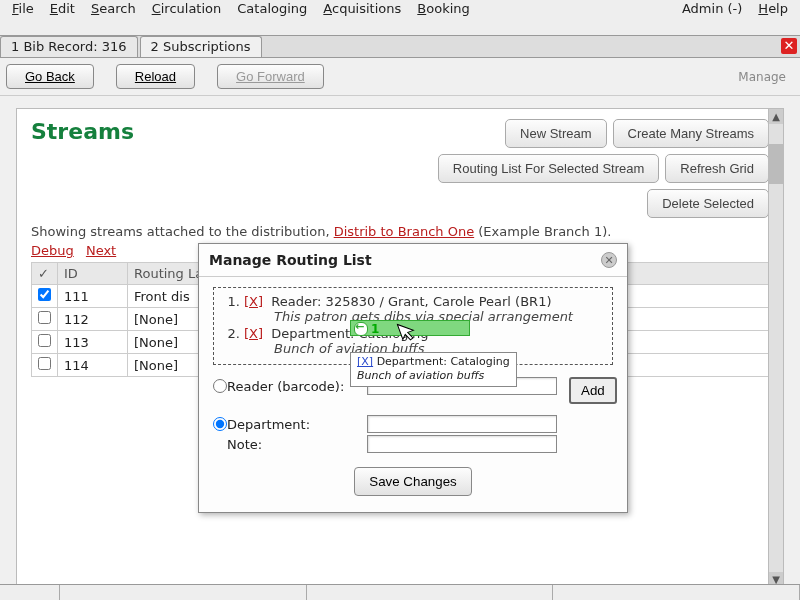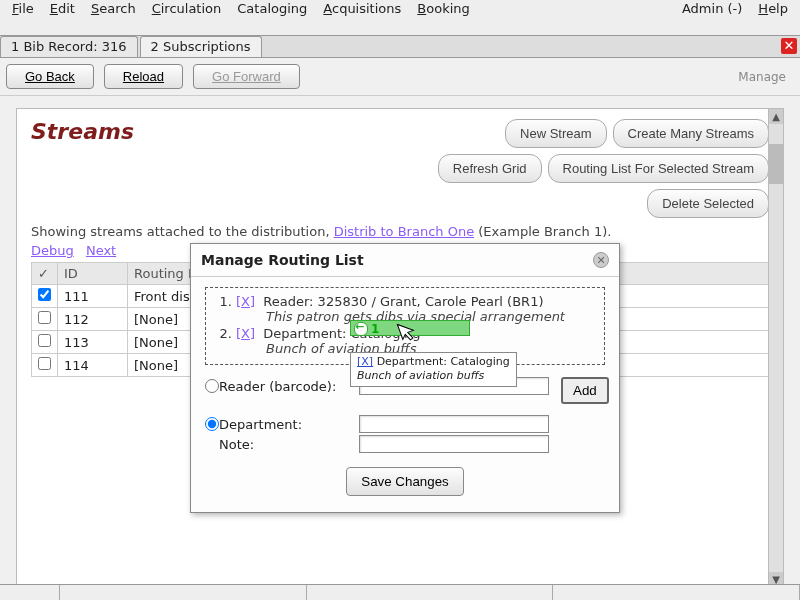--- a/index.html
+++ b/index.html
@@ -1,52 +1,52 @@
 <!DOCTYPE html>
 <html><head>
 <meta charset="utf-8">
 <style>
 * { box-sizing: border-box; margin: 0; padding: 0; }
 body { font-family: "DejaVu Sans", Arial, sans-serif; font-size: 13px; background: #f0f0f0; color: #222; width: 800px; height: 600px; overflow: hidden; position: relative; }
-a { color: #8b5cf6; text-decoration: underline; cursor: pointer; }
+a { color: #b91c1c; text-decoration: underline; cursor: pointer; }
 .menubar { display: flex; justify-content: space-between; background: #eee; border-bottom: 1px solid #999; height: 36px; align-items: flex-start; padding: 0 4px; }
 .menubar-left, .menubar-right { display: flex; gap: 0; }
 .menu-item { padding: 1px 8px; cursor: pointer; }
 .menu-item .ul { text-decoration: underline; }
 .tabbar { display: flex; background: #ddd; border-bottom: 1px solid #999; height: 22px; position: relative; }
 .tab { padding: 2px 10px; border: 1px solid #999; border-bottom: none; background: #e8e8e8; margin-right: 2px; border-radius: 3px 3px 0 0; cursor: pointer; }
 .tab.active { background: #f0f0f0; }
 .close-x { position: absolute; right: 3px; top: 2px; width: 16px; height: 16px; background: #d22; color: #fff; text-align: center; line-height: 16px; border-radius: 2px; font-weight: bold; cursor: pointer; }
-.navbar { display: flex; background: #f0f0f0; border-bottom: 1px solid #ccc; padding: 6px; gap: 10px; align-items: center; }
+.navbar { display: flex; background: #f0f0f0; border-bottom: 1px solid #ccc; padding: 6px; gap: 22px; align-items: center; }
 .navbar button { padding: 4px 18px; border: 1px solid #888; border-radius: 4px; background: linear-gradient(#fdfdfd,#e2e2e2); cursor: pointer; font-size: 13px; }
 .navbar button:disabled { color: #999; }
 .navbar .debug { margin-left: auto; color: #888; padding-right: 8px; cursor: pointer; font-size: 12px; }
 .content { padding: 12px 16px; position: relative; height: 520px; }
 .content-inner { border: 1px solid #bbb; background: #fff; height: 480px; overflow: auto; position: relative; padding: 10px 14px; }
-h1.streams { font-size: 22px; font-weight: bold; color: #7f1d1d; margin-bottom: 10px; font-style: italic; }
+h1.streams { font-size: 22px; font-weight: bold; color: #15803d; margin-bottom: 10px; }
 .btnrow { position: absolute; right: 14px; top: 10px; display: flex; flex-direction: column; align-items: flex-end; gap: 6px; }
 .btnrow-row { display: flex; gap: 6px; }
-.btnrow button { padding: 6px 14px; border: 1px solid #aaa; border-radius: 12px; background: linear-gradient(#fdfdfd,#e5e5e5); cursor: pointer; font-size: 13px; color: #444; }
+.btnrow button { padding: 6px 14px; border: 1px solid #aaa; border-radius: 5px; background: linear-gradient(#fdfdfd,#e5e5e5); cursor: pointer; font-size: 13px; color: #444; }
 .showing { margin-top: 80px; color: #444; }
 .backnext { margin-top: 4px; }
 .backnext a { margin-right: 8px; }
 table.grid { width: 100%; border-collapse: collapse; margin-top: 4px; }
 table.grid th, table.grid td { border: 1px solid #ccc; padding: 3px 6px; text-align: left; font-size: 13px; }
 table.grid th { background: #e8e8e8; font-weight: normal; color: #555; }
 table.grid tr.selected td { border-top: 1px dashed #4a6; border-bottom: 1px dashed #4a6; }
 table.grid td.chk { width: 22px; text-align: center; }
 .scrollbar-v { position: absolute; right: 0; top: 0; bottom: 0; width: 15px; background: #e0e0e0; border-left: 1px solid #bbb; }
 .scrollbar-v .thumb { background: #bbb; width: 100%; height: 40px; margin-top: 20px; }
 .scrollbar-v .arrow { height: 15px; background: #ccc; text-align: center; font-size: 10px; line-height: 15px; color: #555; }
 .bottombar { position: absolute; bottom: 0; left: 0; right: 0; height: 16px; background: #eee; border-top: 1px solid #999; display: flex; }
 .bottombar div { border-right: 1px solid #aaa; flex: 1; height: 100%; }
 .bottombar div:first-child { flex: 0 0 60px; }
 
 
-.modal { position: absolute; left: 190px; top: 243px; width: 430px; background: #fdfdfd; border: 1px solid #888; box-shadow: 2px 2px 6px rgba(0,0,0,0.3); z-index: 10; }
+.modal { position: absolute; left: 198px; top: 243px; width: 430px; background: #fdfdfd; border: 1px solid #888; box-shadow: 2px 2px 6px rgba(0,0,0,0.3); z-index: 10; }
 .modal-title { display: flex; justify-content: space-between; padding: 8px 10px; font-weight: bold; font-size: 14px; border-bottom: 1px solid #ccc; }
 .modal-close { width: 16px; height: 16px; border-radius: 8px; background: #ccc; color: #666; text-align: center; line-height: 15px; cursor: pointer; border: 1px solid #999; font-size: 11px; }
 .modal-body { padding: 10px 14px; }
 .rl-box { border: 1px dashed #555; padding: 6px 10px; }
 .rl-box ol { padding-left: 20px; }
 .rl-box li { margin-bottom: 2px; color:#333; }
 .rl-box .note { font-style: italic; margin-left: 30px; color: #444; }
 .form-row { display: flex; align-items: center; margin-top: 10px; gap: 0; }
 .form-row input[type=text] { border: 1px solid #888; background: #fff; height: 18px; width: 190px; box-shadow: inset 1px 1px 2px #ddd; }
 .form-row label { width: 140px; }
@@ -97,22 +97,22 @@
 
 <div class="content">
   <div class="content-inner">
     <h1 class="streams">Streams</h1>
     <div class="btnrow">
       <div class="btnrow-row">
         <button>New Stream</button>
         <button>Create Many Streams</button>
       </div>
       <div class="btnrow-row">
+        <button>Routing List For Selected Stream</button>
         <button>Refresh Grid</button>
-        <button>Routing List For Selected Stream</button>
       </div>
       <div class="btnrow-row">
         <button>Delete Selected</button>
       </div>
     </div>
 
     <div class="showing">
       <span>Showing streams attached to the distribution, </span><a>Distrib to Branch One</a><span> (Example Branch 1).</span>
     </div>
     <div class="backnext">

